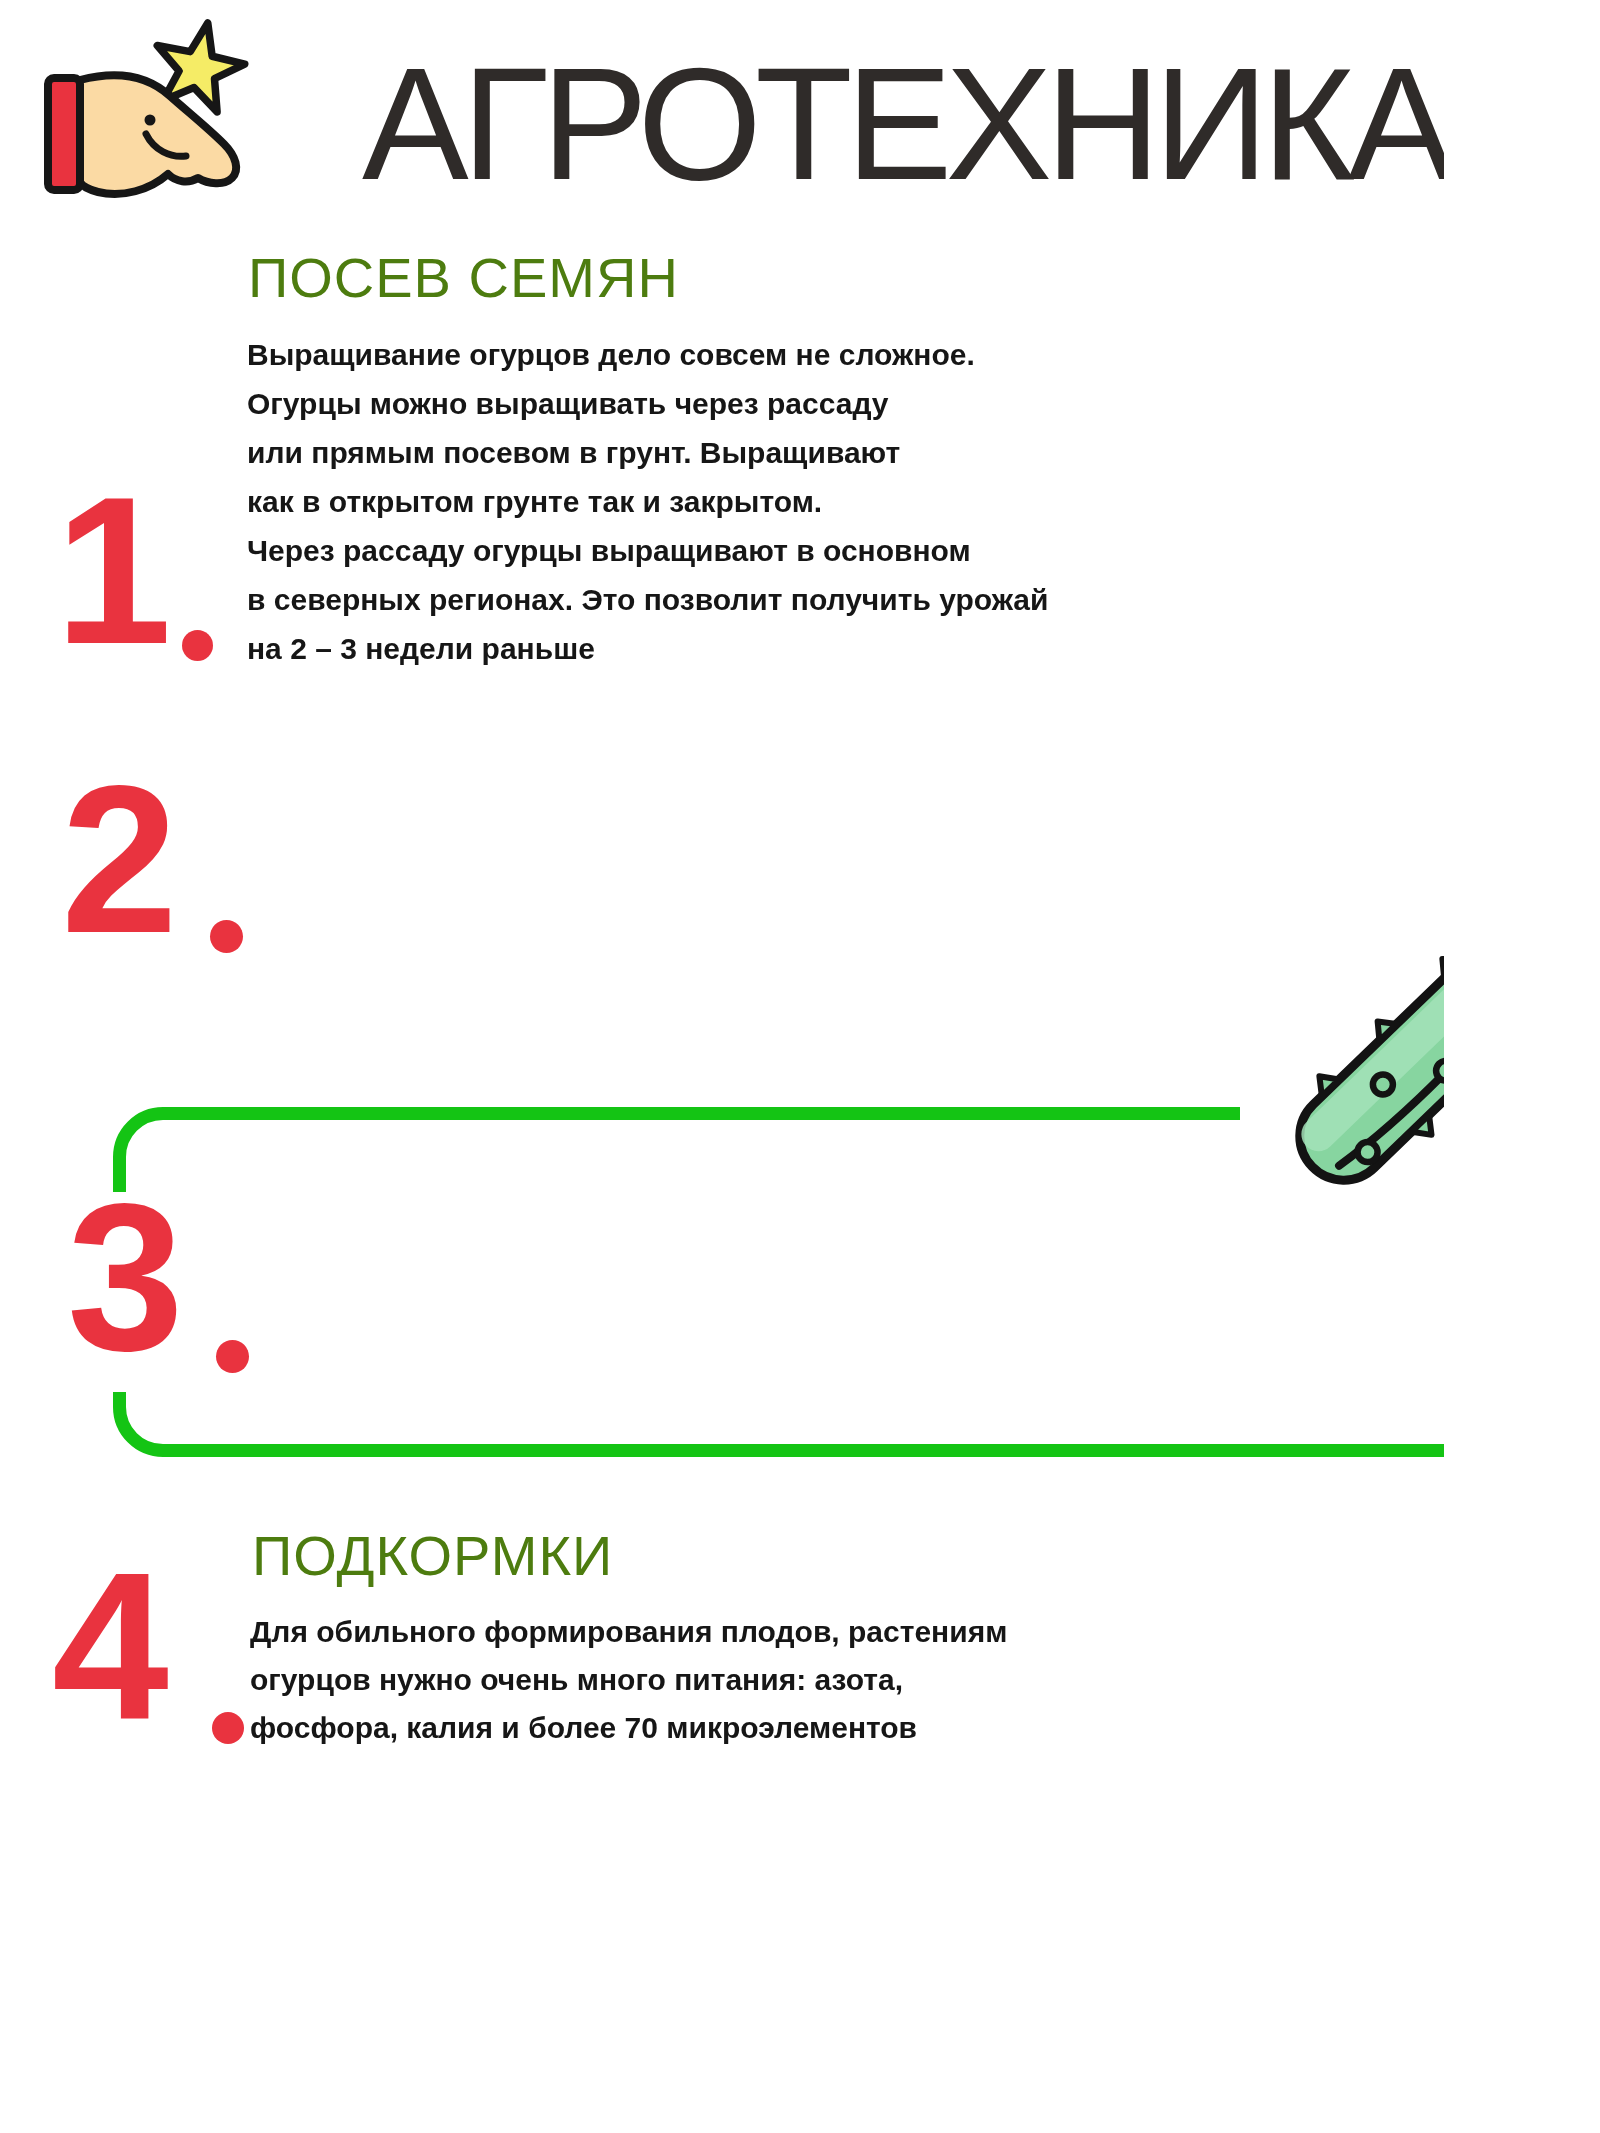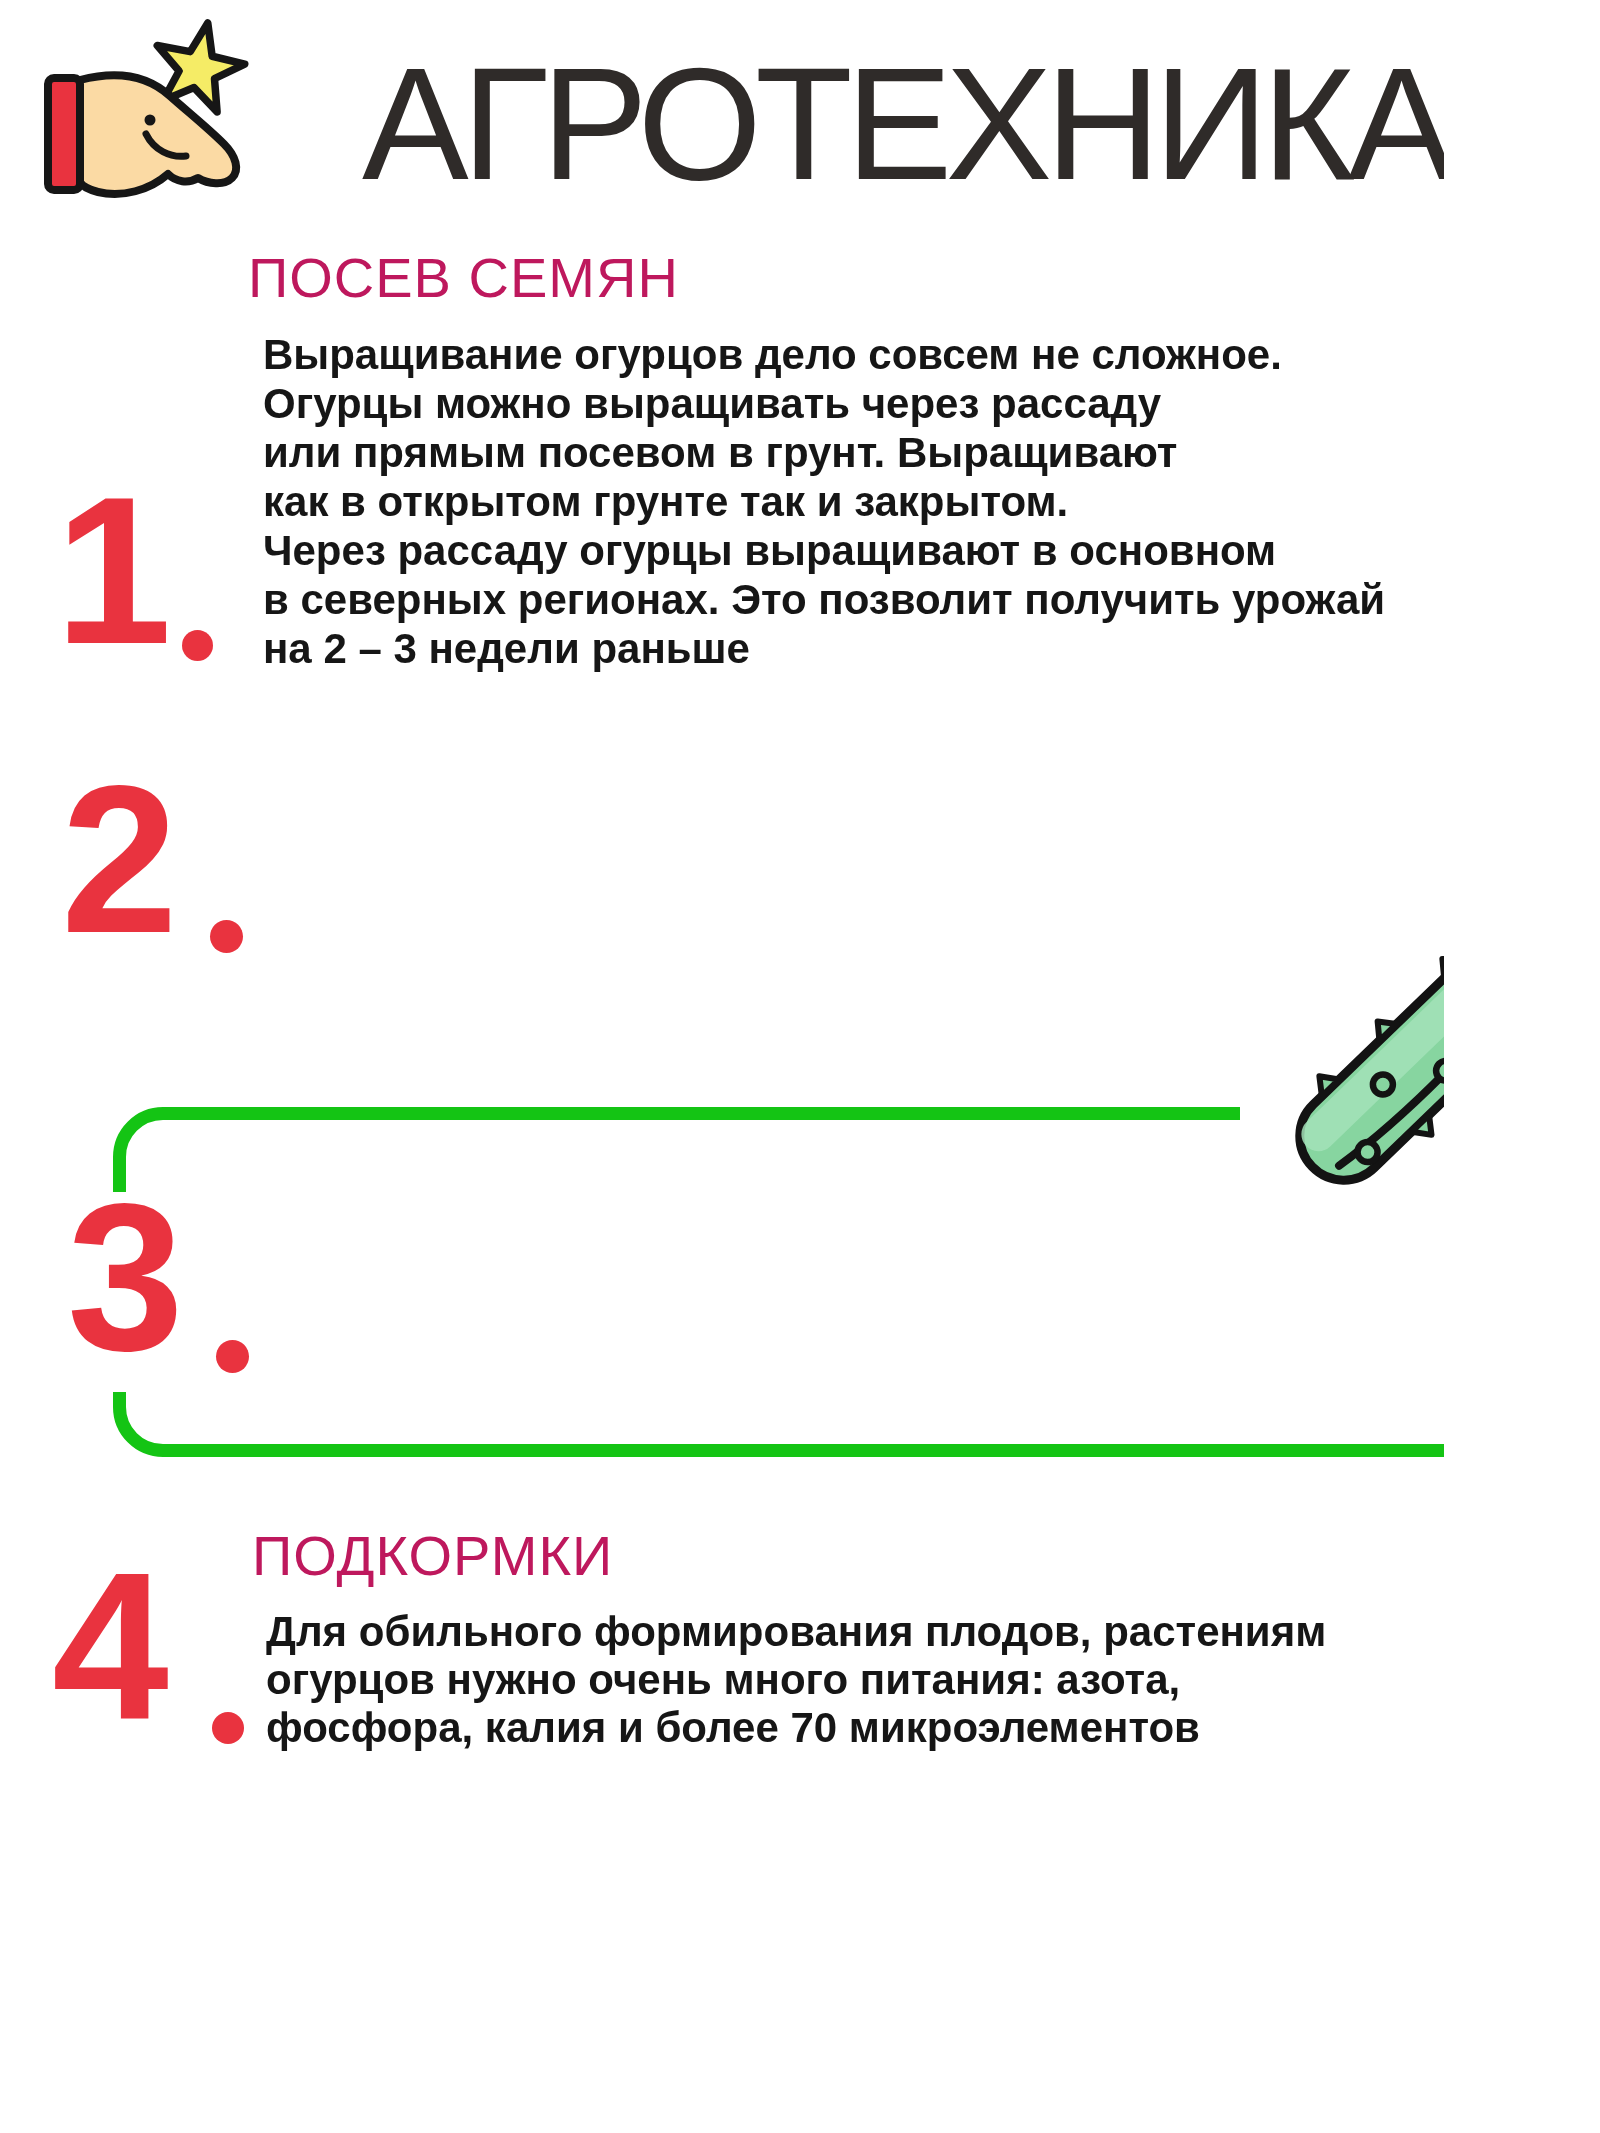--- a/index.html
+++ b/index.html
@@ -8,27 +8,27 @@
     font-family:"Liberation Sans", sans-serif;color:#141414;
   }
   .abs{position:absolute;}
   
   .title{
     left:362px;top:44px;font-size:160px;font-weight:400;letter-spacing:-7px;
     color:#2F2B29;white-space:nowrap;line-height:1;
   }
   
   .heading{
-    font-size:56px;font-weight:400;color:#be185d;letter-spacing:1px;
+    font-size:56px;font-weight:400;color:#4d7c0f;letter-spacing:1px;
     white-space:nowrap;line-height:1;
   }
   
   .body-text{
-    font-size:42px;font-weight:700;color:#161616;line-height:49px;
-    white-space:pre-line;letter-spacing:0;margin-left:16px;
+    font-size:30px;font-weight:700;color:#161616;line-height:49px;
+    white-space:pre-line;letter-spacing:0;
   }
   .lh48{line-height:48px;}
   
   .big-number{
     font-size:210px;font-weight:700;color:#E9333F;line-height:1;white-space:nowrap;
   }
   .number-dot{
     position:absolute;width:31px;height:31px;border-radius:50%;background:#E9333F;
   }
   

